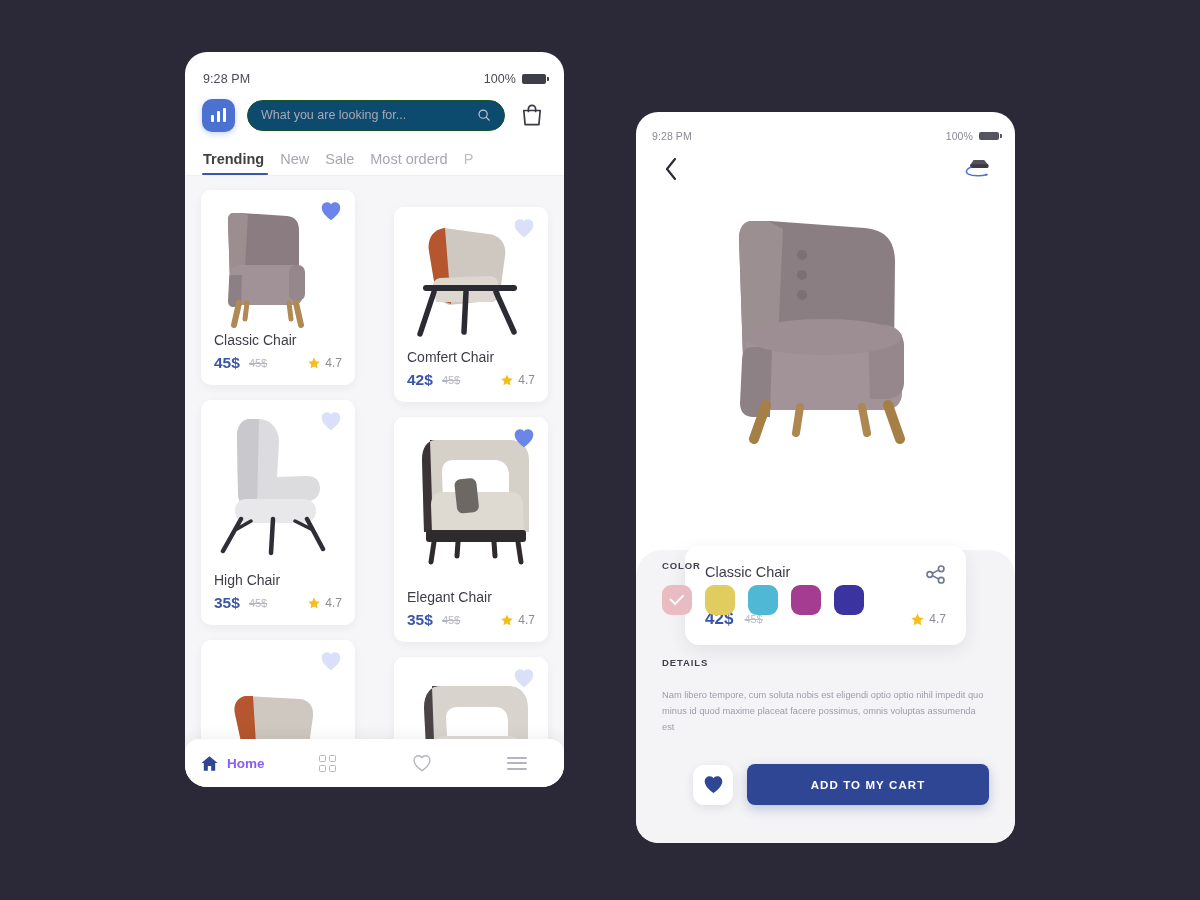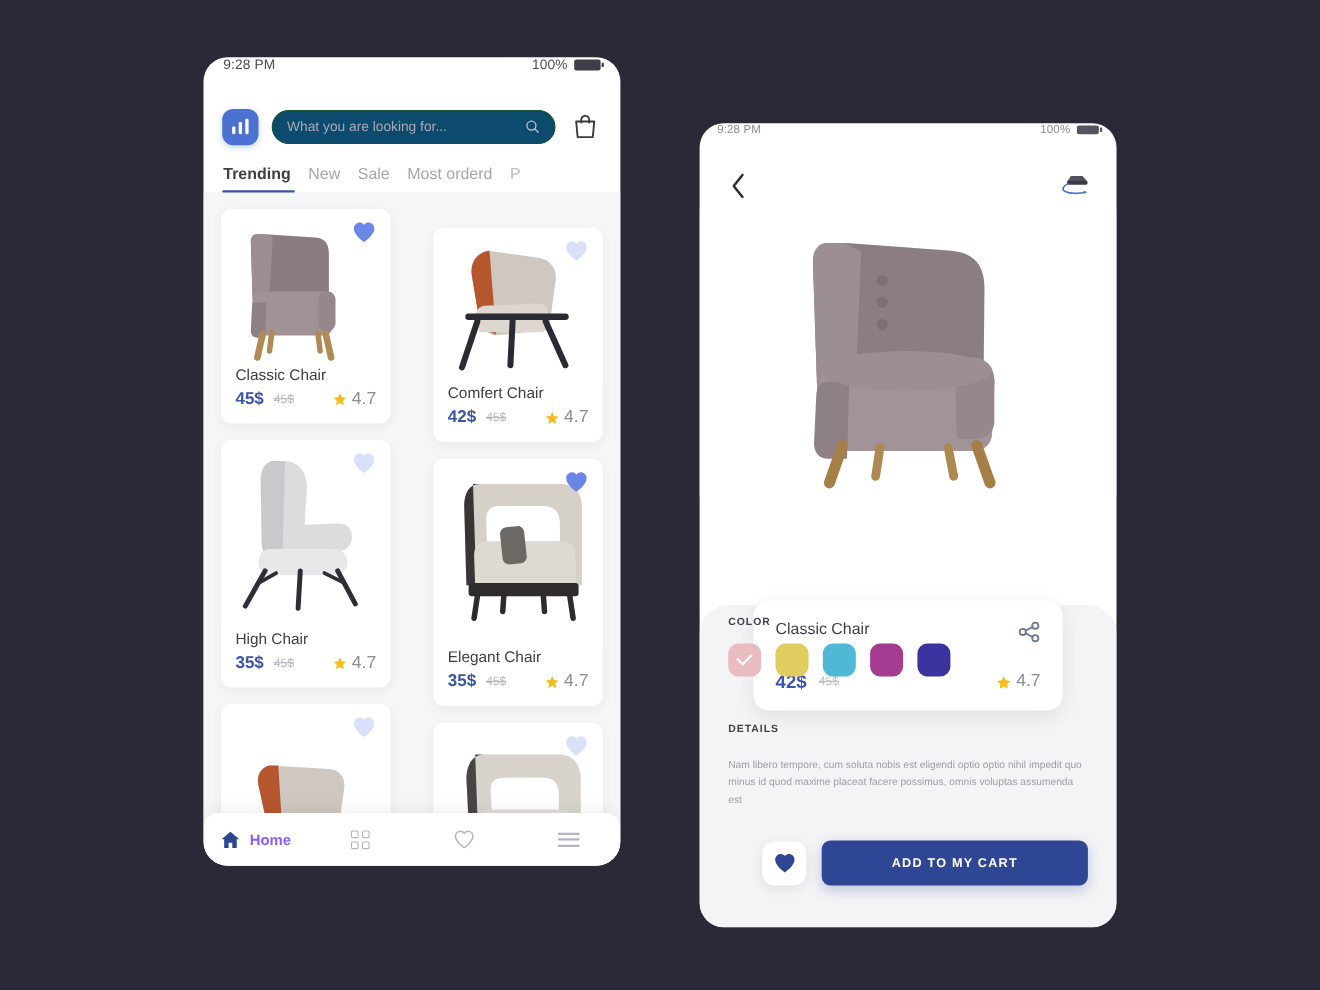--- a/index.html
+++ b/index.html
@@ -19,21 +19,21 @@
     left:185px; top:52px; width:379px; height:735px;
     border-radius:22px 22px 22px 22px;
   }
   .phone-right {
     left:636px; top:112px; width:379px; height:731px;
     border-radius:22px;
   }
 
   
   .statusbar {
-    display:flex; align-items:flex-start; justify-content:space-between;
+    display:flex; align-items:flex-end; justify-content:space-between;
     padding:0 18px; height:34px;
     font-size:12.5px; color:#4b4b55; letter-spacing:.1px;
   }
   .statusbar.small { height:30px; font-size:10.5px; color:#8a8a93; padding:0 16px; }
   .sb-right { display:flex; align-items:center; gap:6px; }
   .batt {
     position:relative; width:24px; height:10px;
     background:#3e3e48; border-radius:2px;
   }
   .batt::after {
@@ -121,21 +121,21 @@
   .card-info { padding:2px 13px 13px 13px; }
   .card-title { font-size:14px; color:#3d3d48; margin-bottom:6px; }
   .price-row { display:flex; align-items:center; }
   .price-new { font-size:15.5px; font-weight:bold; color:#3b55a8; }
   .price-old {
     font-size:11px; color:#b6b6c2; text-decoration:line-through;
     margin-left:9px;
   }
   .rating {
     margin-left:auto; display:flex; align-items:center; gap:4px;
-    font-size:16px; color:#8b8b97;
+    font-size:12px; color:#8b8b97;
   }
 
   
   .bottomnav {
     position:absolute; left:0; right:0; bottom:0; height:48px;
     background:#fff; border-radius:14px 14px 20px 20px;
     box-shadow:0 -3px 14px rgba(40,40,60,.07);
     display:flex; align-items:center; z-index:10;
   }
   .nav-item {

